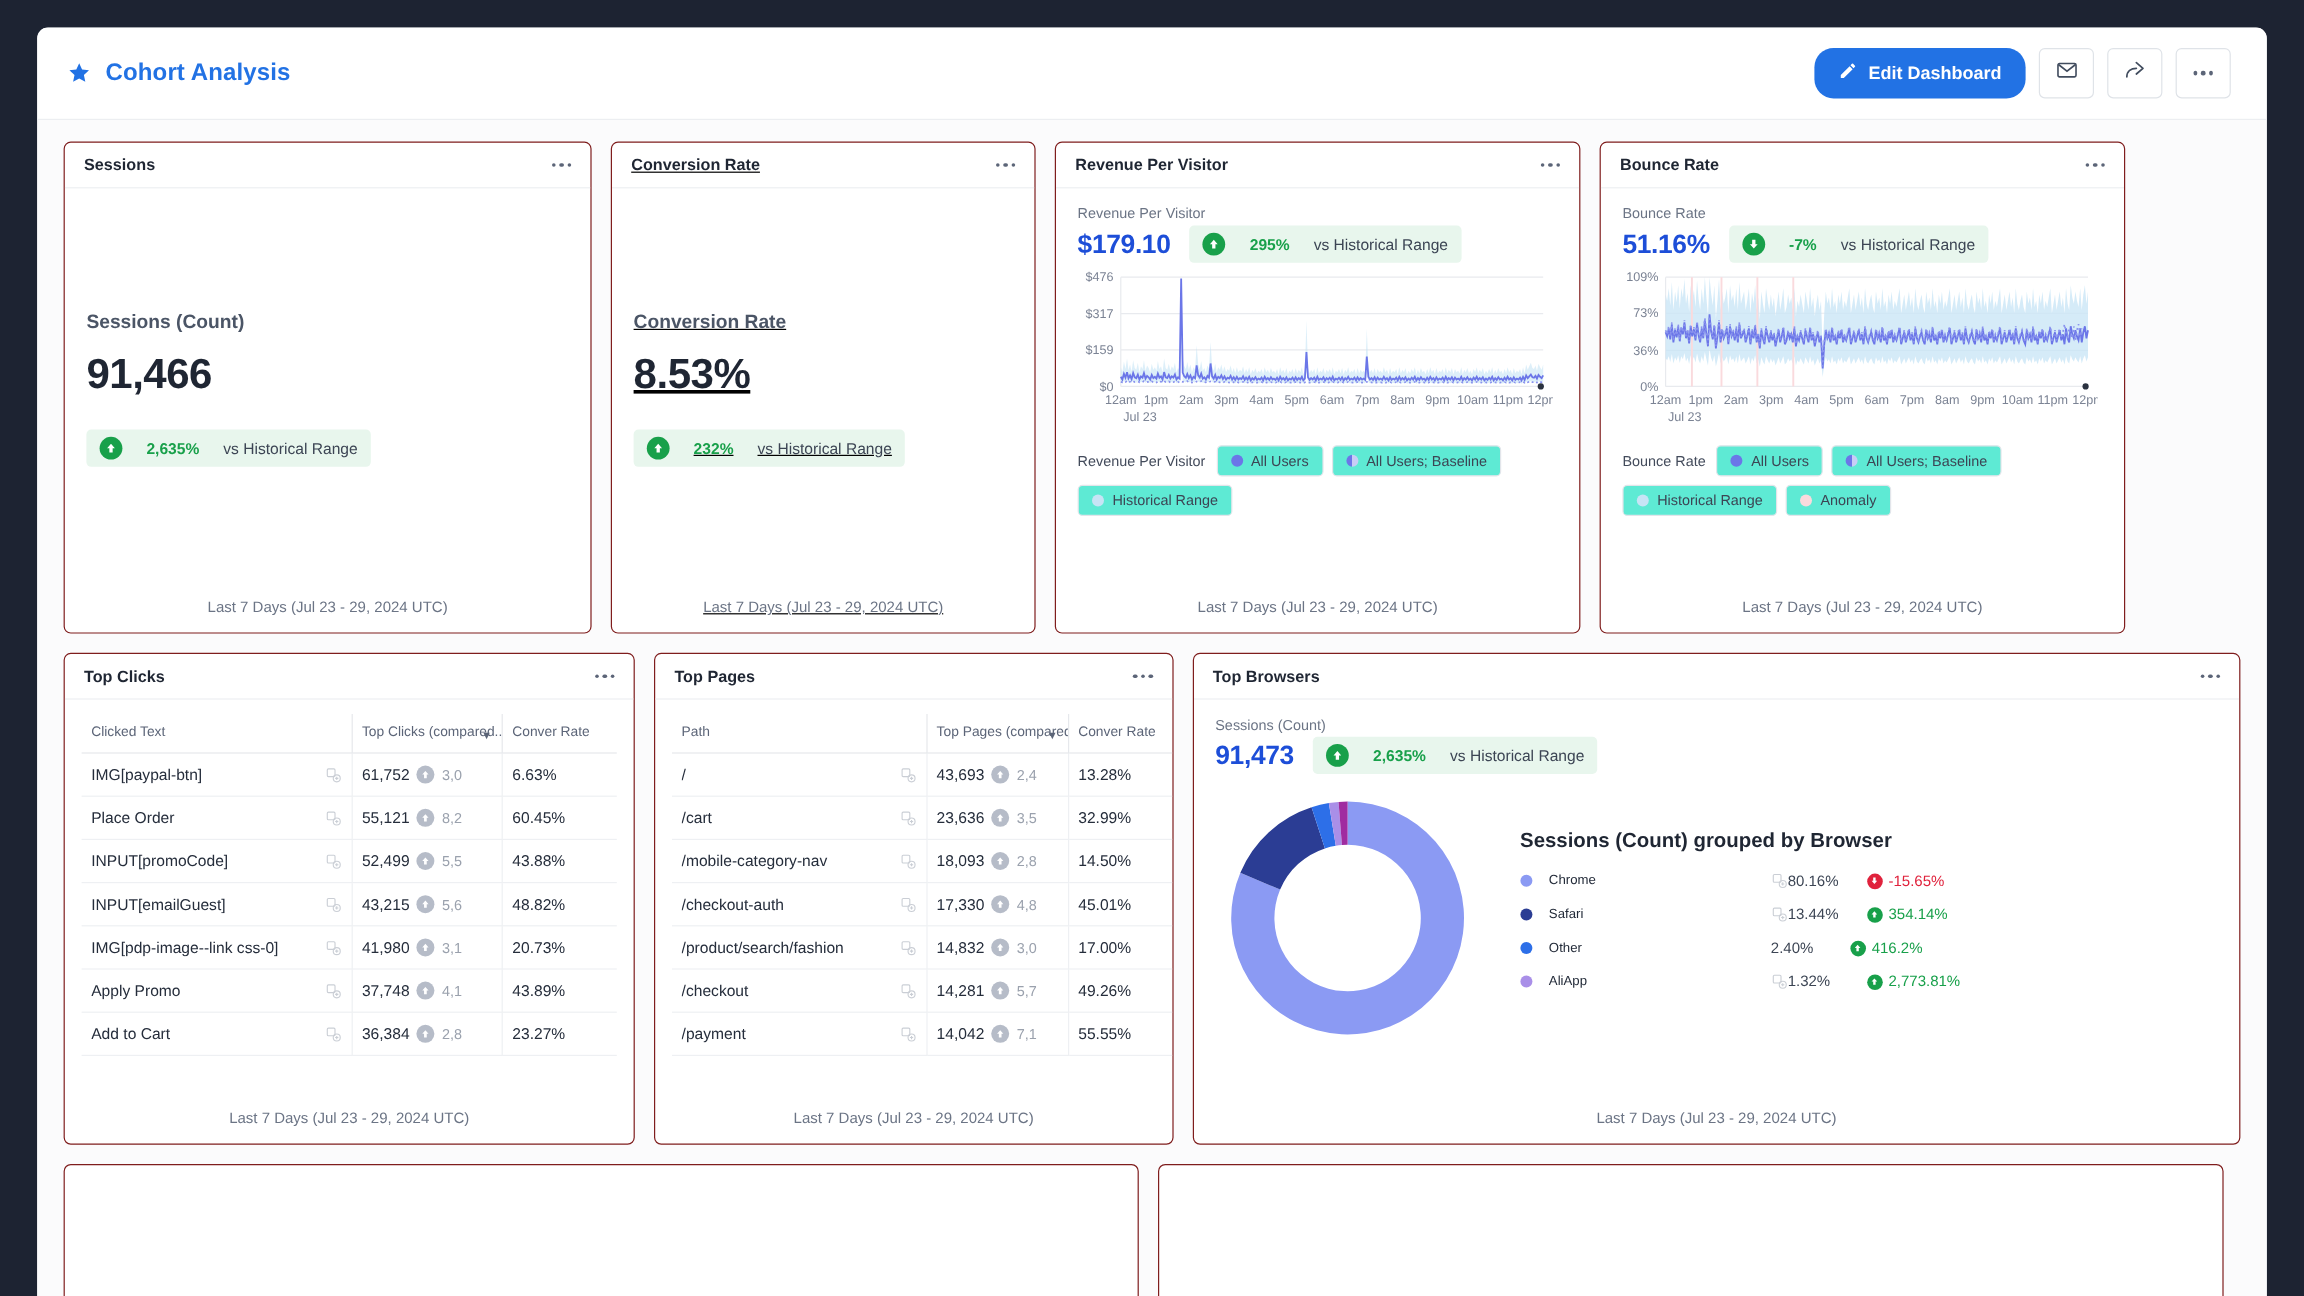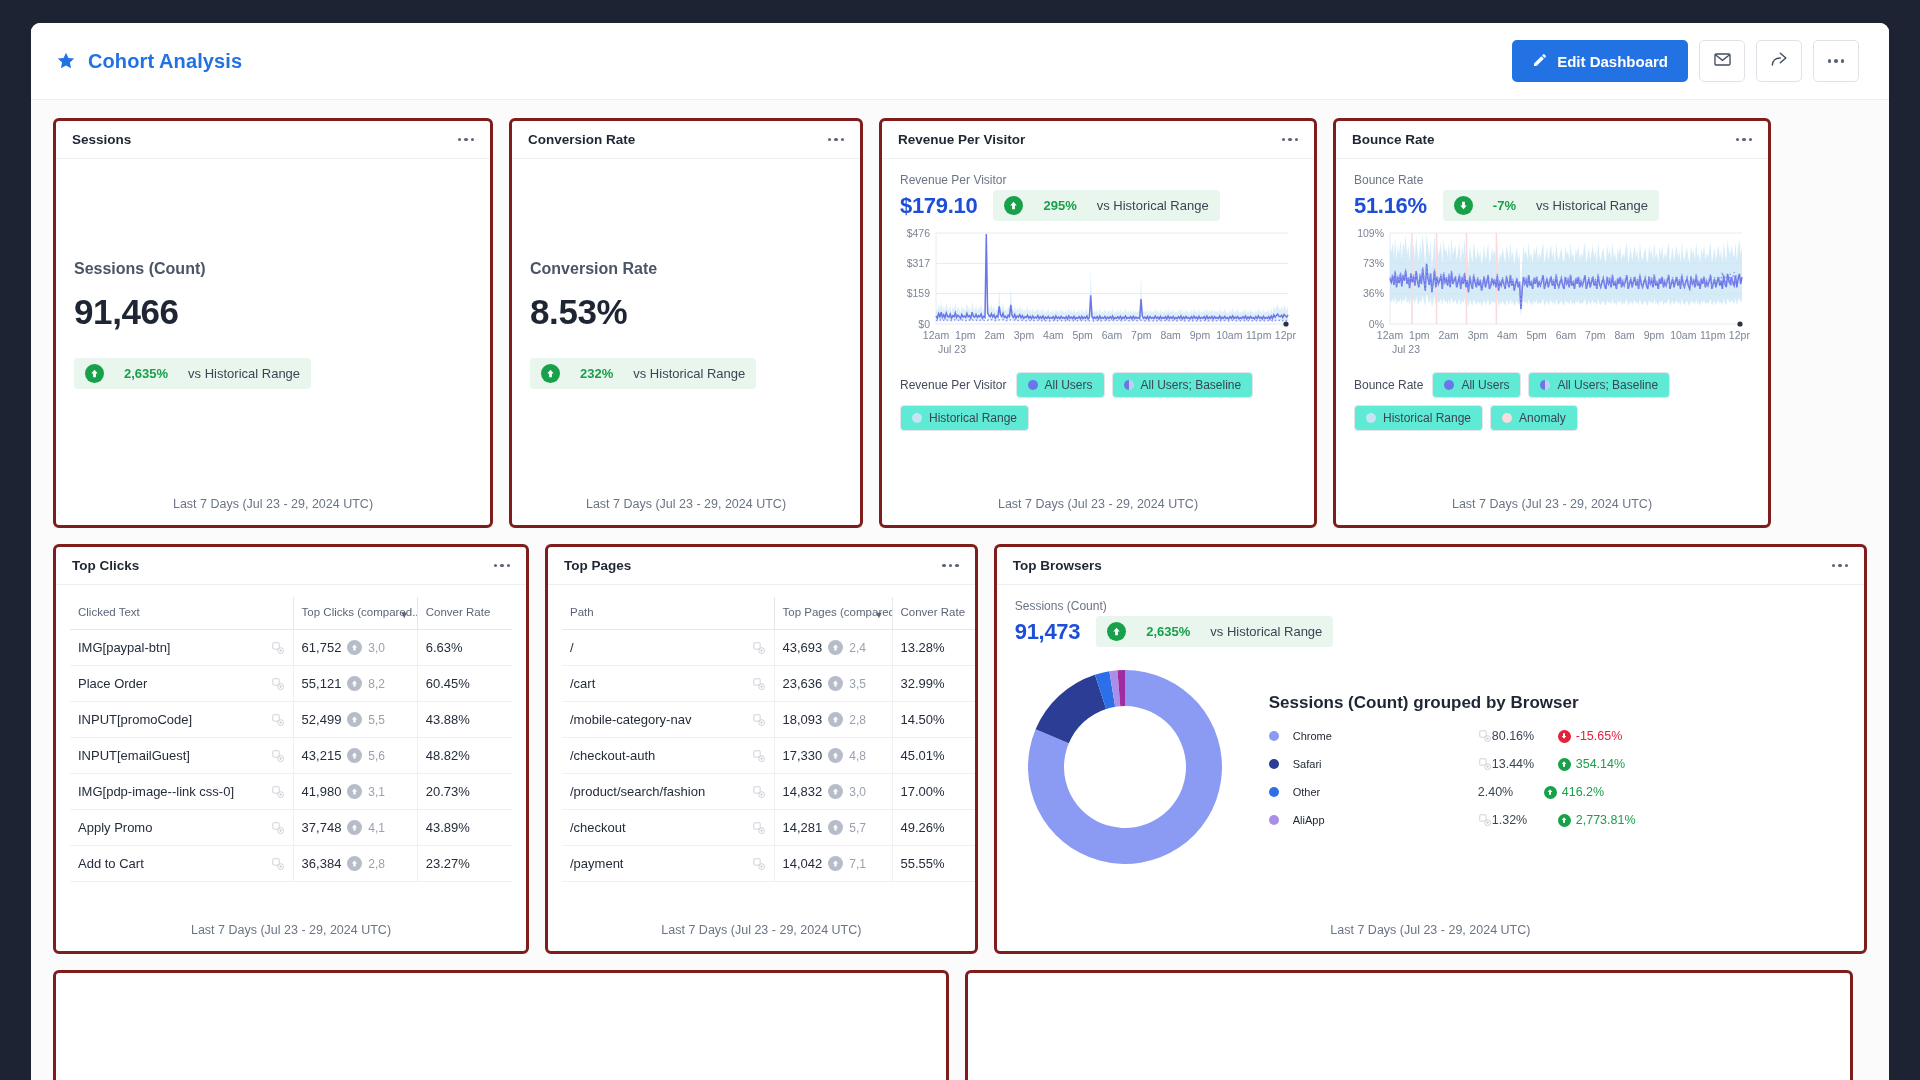--- a/index.html
+++ b/index.html
@@ -29,21 +29,21 @@
   .star-icon { width: 20px; height: 20px; margin-right: 12px; flex: none; }
   .dash-title {
     font-size: 20px; font-weight: 700; color: #2272e4;
     letter-spacing: .1px;
   }
   .topbar-spacer { flex: 1; }
   .btn-primary {
     display: flex; align-items: center; gap: 9px;
     height: 42px; padding: 0 20px;
     background: #2272e4; color: #fff;
-    border: none; border-radius: 5px;
+    border: none; border-radius: 16px;
     font-family: inherit; font-size: 15px; font-weight: 700;
     cursor: pointer;
   }
   .btn-primary svg { width: 16px; height: 16px; }
   .icon-btn {
     width: 46px; height: 42px; margin-left: 11px;
     background: #fff; border: 1px solid #dfe3e8; border-radius: 5px;
     display: flex; align-items: center; justify-content: center;
     cursor: pointer; color: #414c5e;
   }
@@ -54,21 +54,21 @@
   
   .board {
     padding: 18px 22px 0 22px;
     background: #fbfbfc;
     height: calc(100% - 77px);
     overflow: hidden;
   }
   .row { display: flex; gap: 16px; margin-bottom: 16px; }
   .card {
     background: #fff;
-    border: 3px solid #7f1d1d;
+    border: 1px solid #7f1d1d;
     border-radius: 6px;
     display: flex; flex-direction: column;
     overflow: hidden;
   }
   .card-head {
     height: 38px; flex: none;
     display: flex; align-items: center;
     padding: 0 16px;
     border-bottom: 1px solid #edeff2;
   }
@@ -235,21 +235,21 @@
                   </svg>
               </span>
               <span class="delta-num">2,635%</span>
               <span class="delta-text">vs Historical Range</span>
             </div>
           </div>
         </div>
         <div class="card-foot">Last 7 Days (Jul 23 - 29, 2024 UTC)</div>
       </div>
 
-      <div class="card" style="width:354px;">
+      <div class="card" style="width:354px;text-decoration:underline;">
         <div class="card-head">
           <span class="card-title">Conversion Rate</span>
           <span class="card-head-spacer"></span>
           <span class="dots-h">
               <i></i>
               <i></i>
               <i></i>
             </span>
         </div>
         <div class="card-body">

